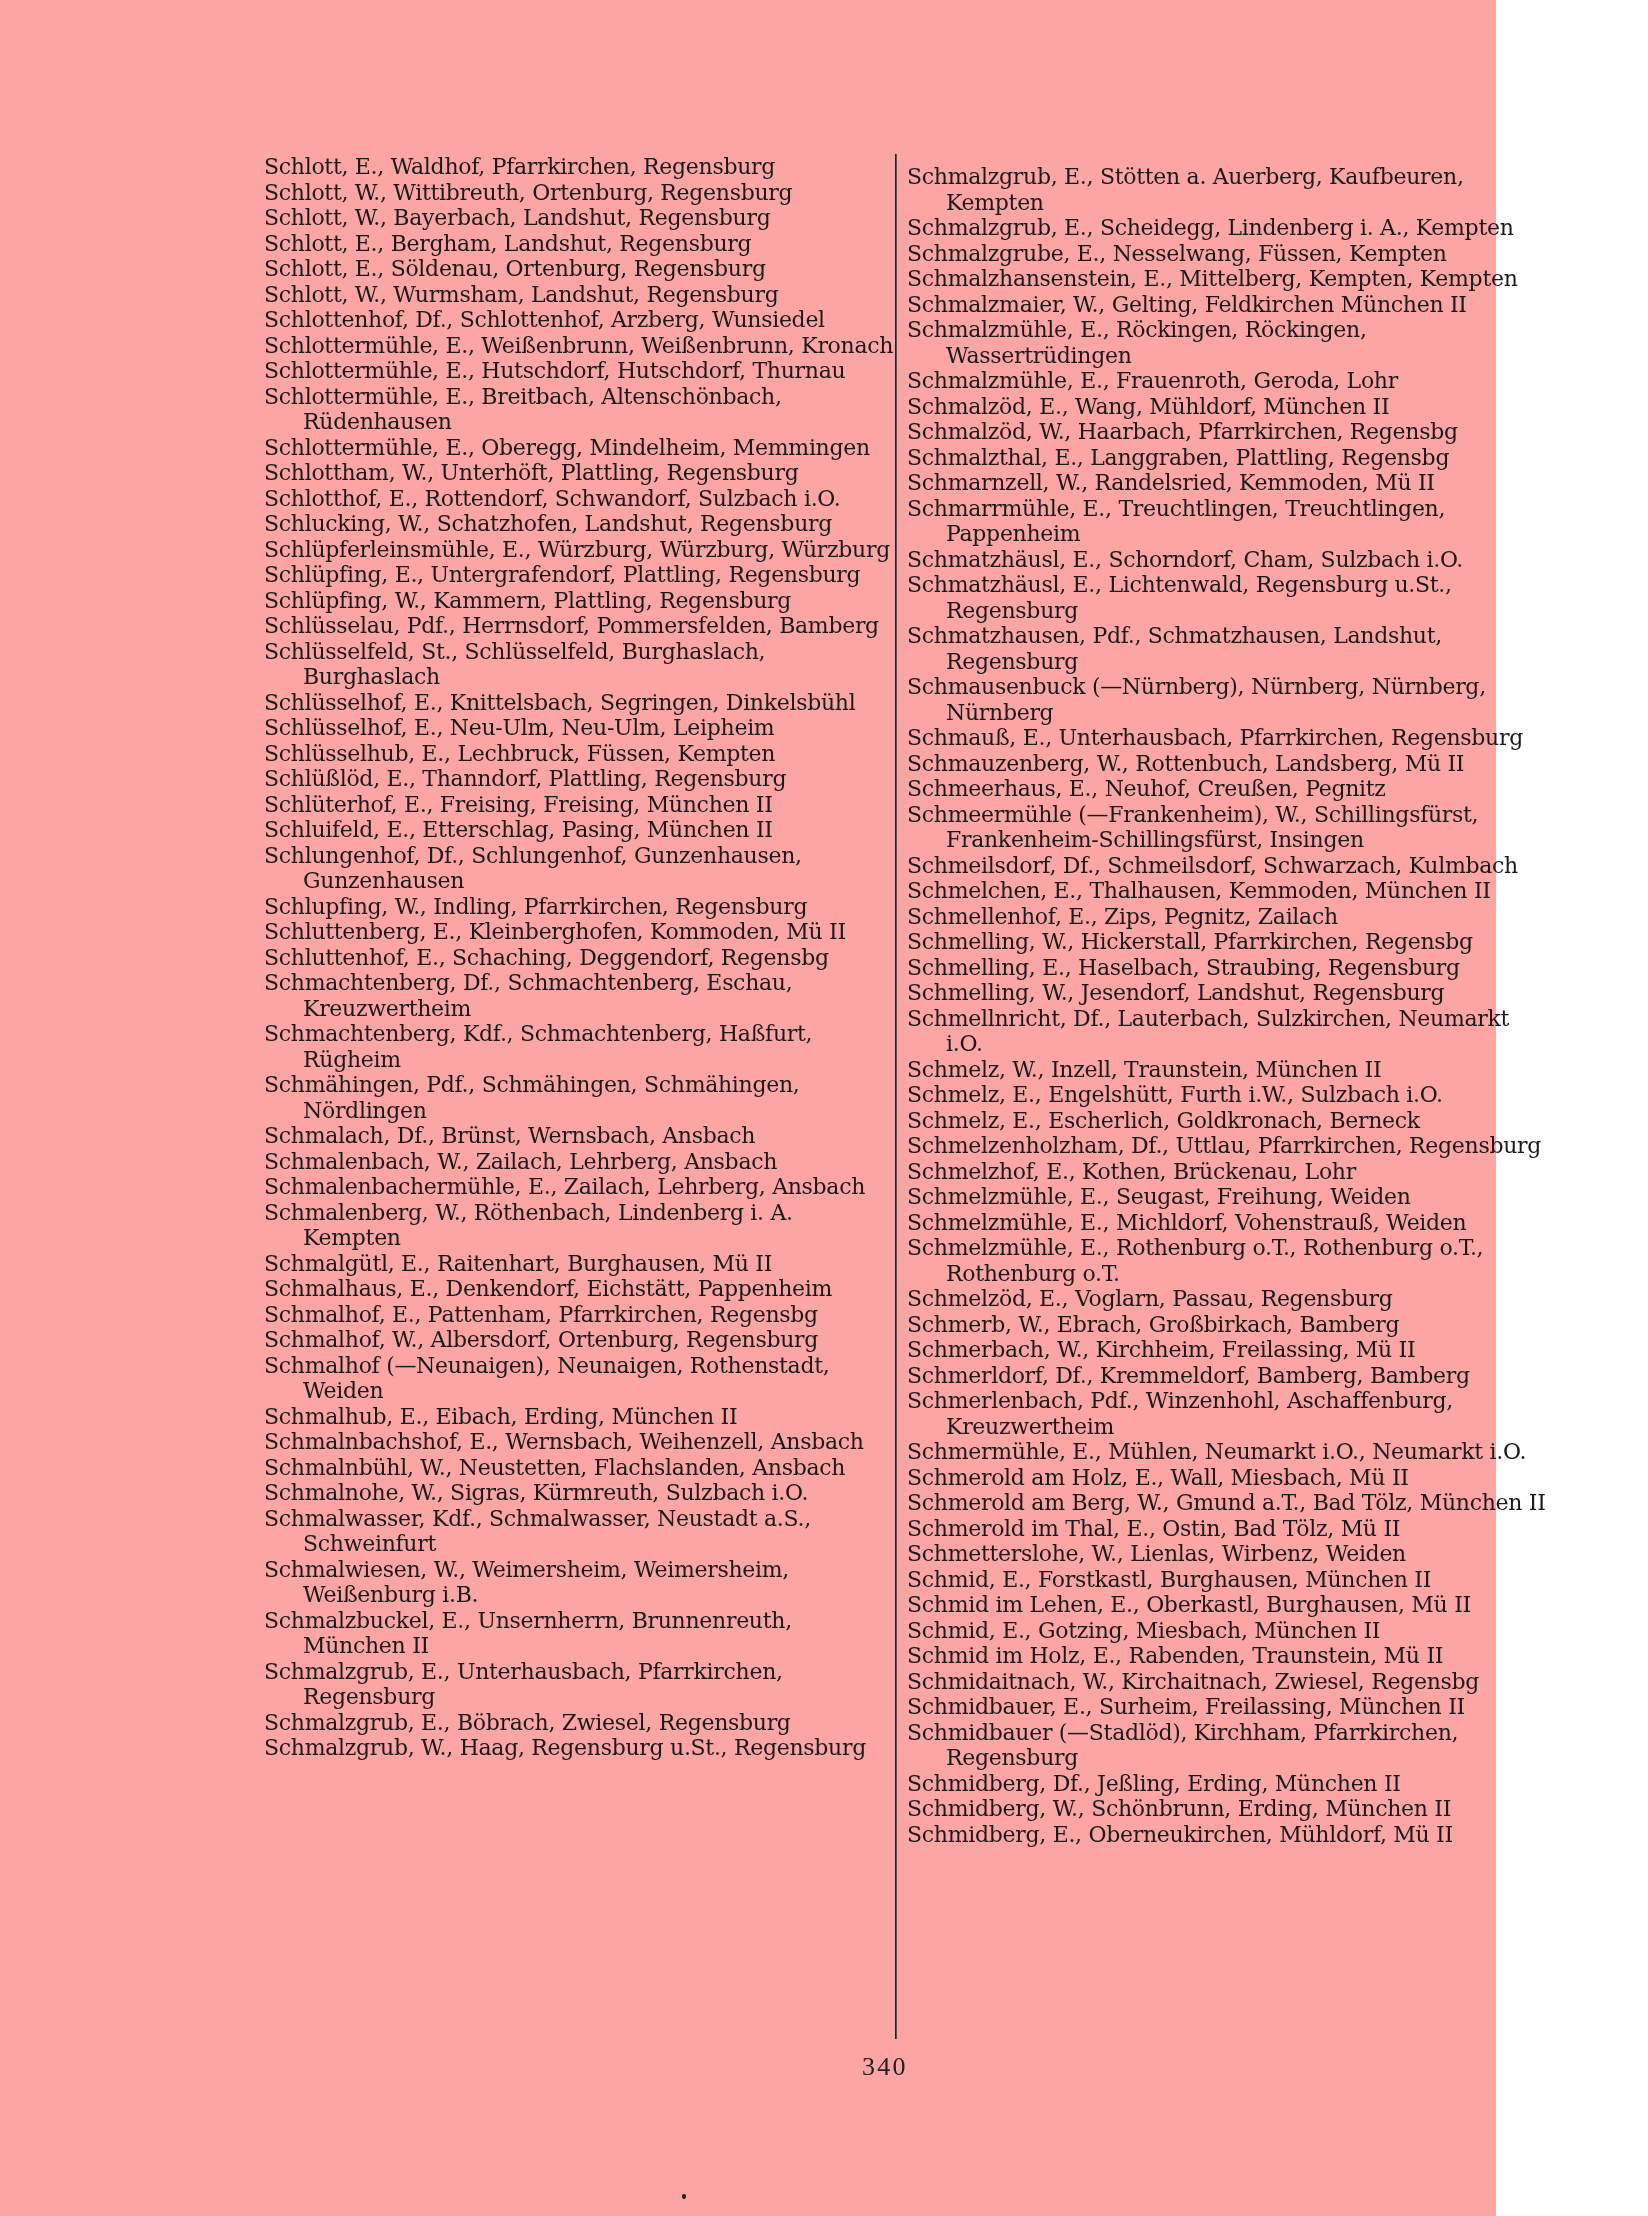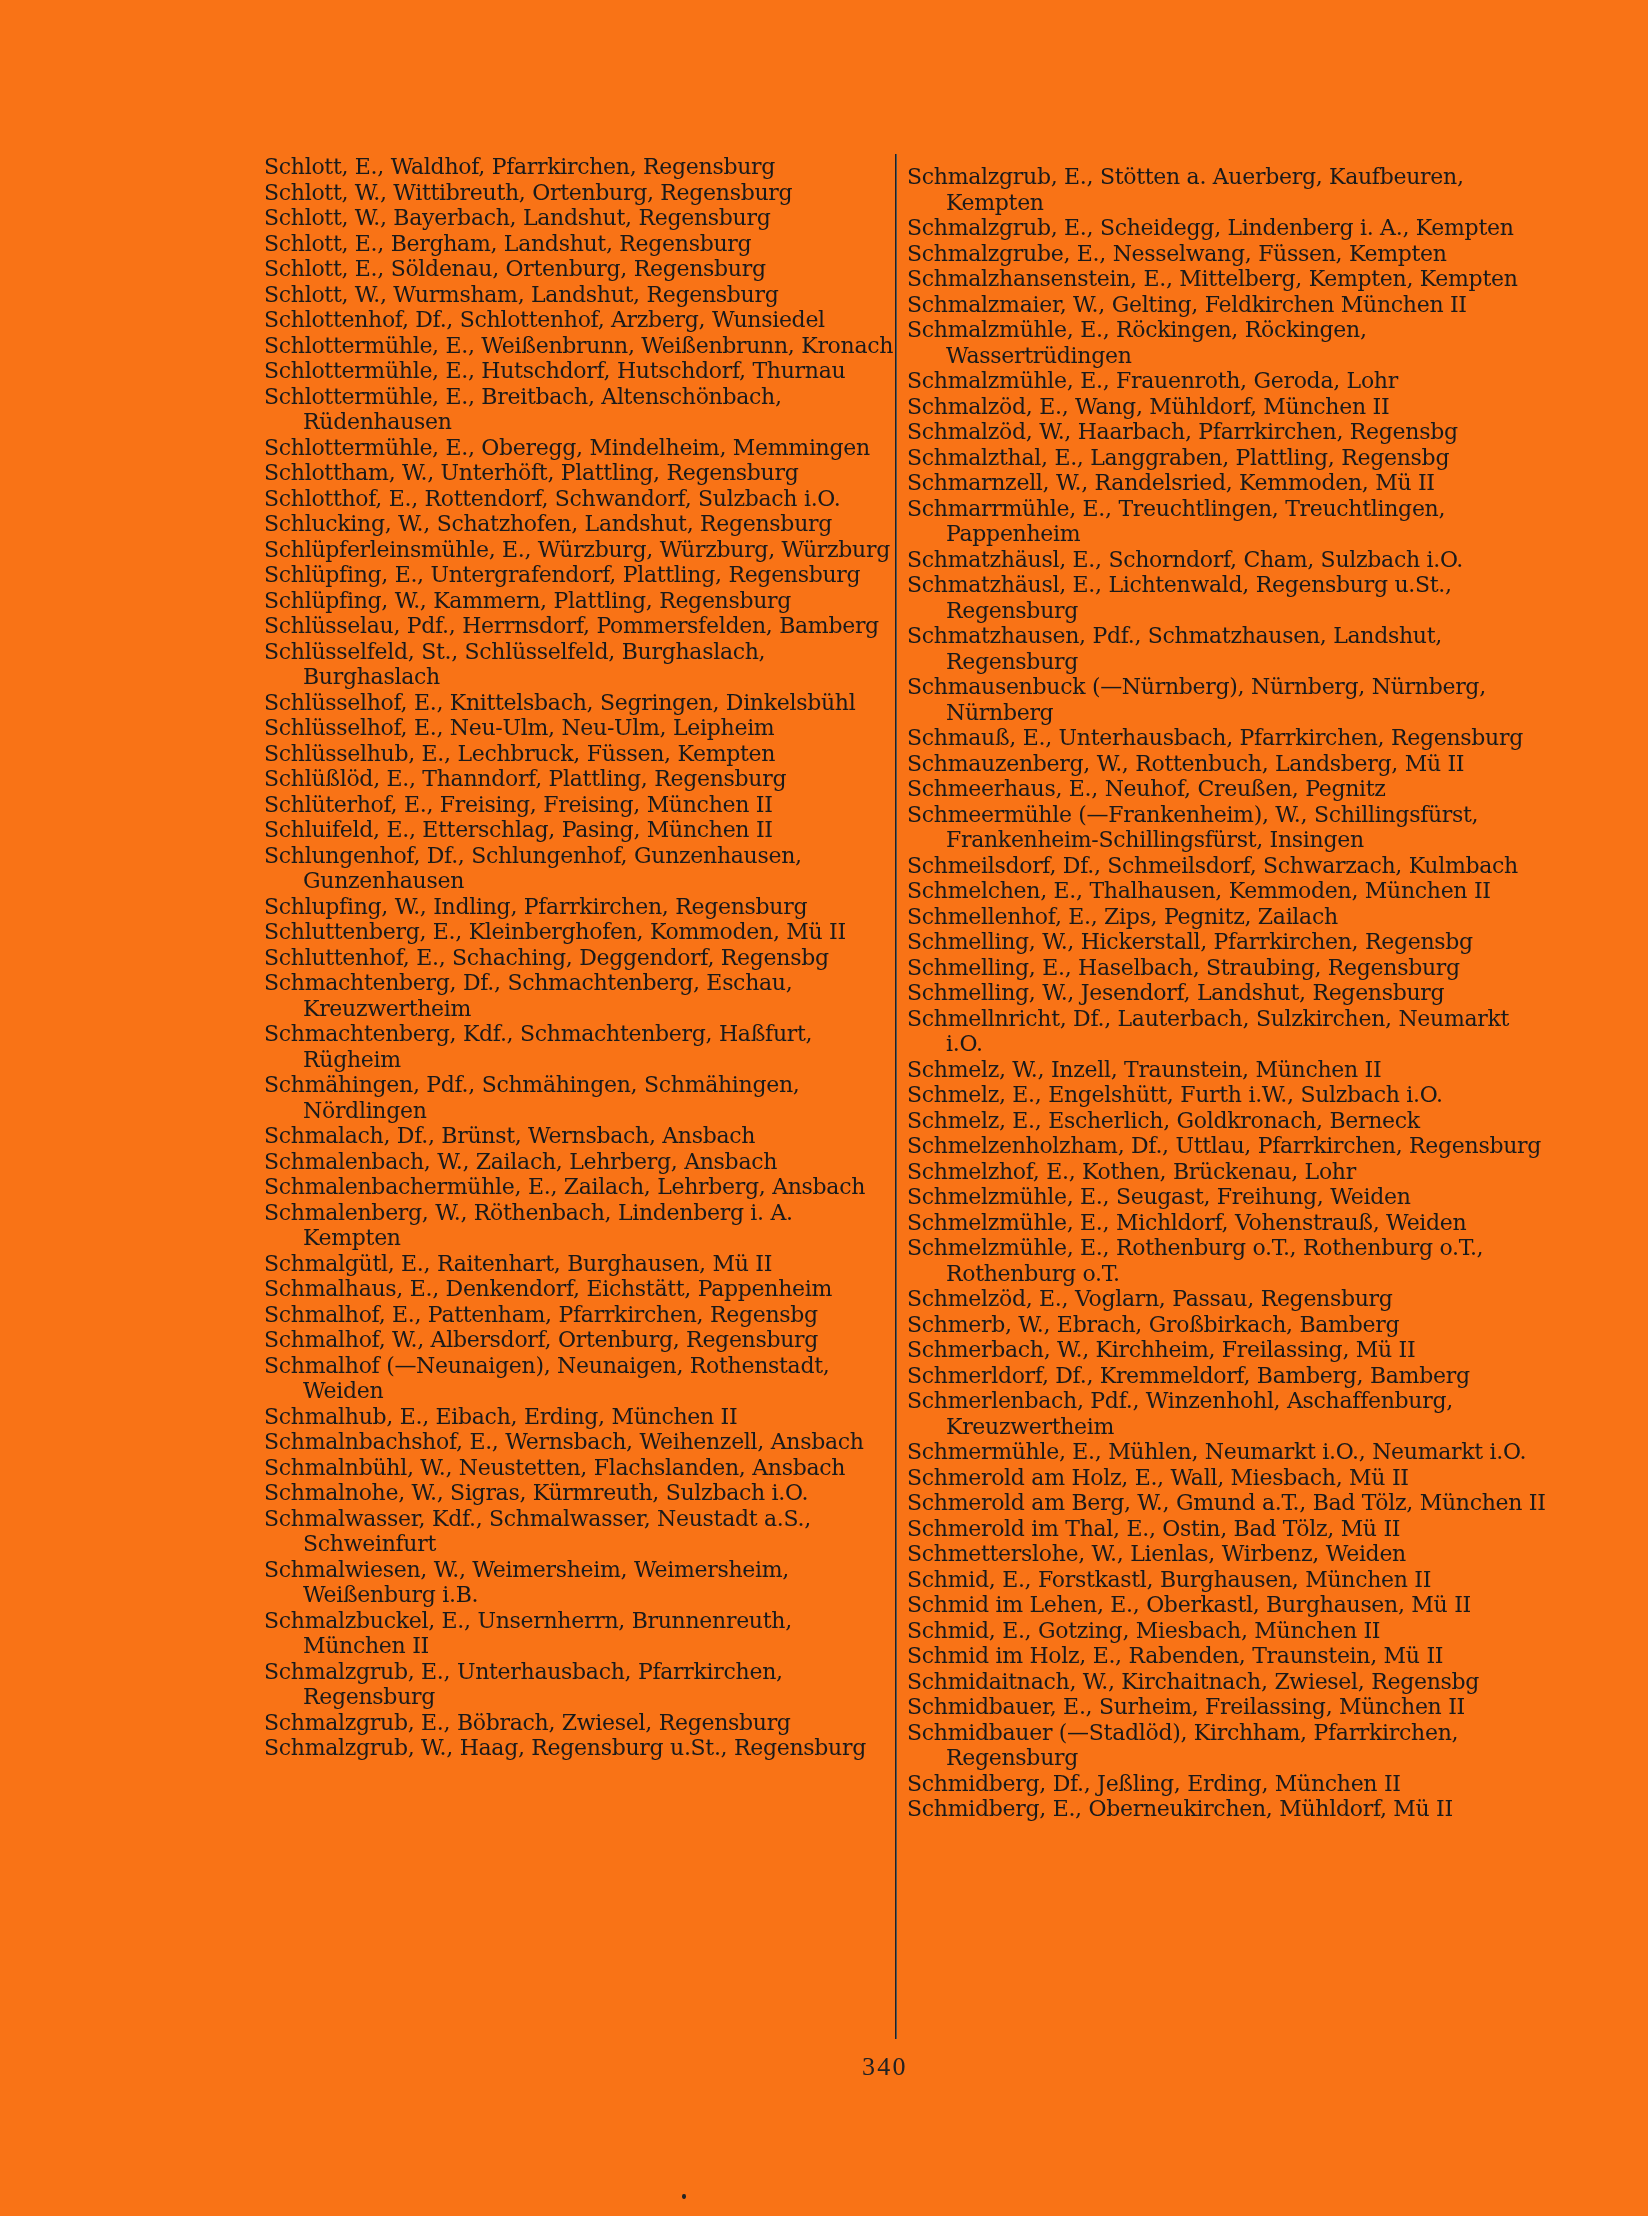--- a/index.html
+++ b/index.html
@@ -1,17 +1,17 @@
 <!DOCTYPE html>
 <html style="font-size:8.7px"><head>
   <meta charset="utf-8">
   <style>
     html, body { margin: 0; padding: 0; background: #ffffff; }
     body { width: 1648px; height: 2216px; position: relative; overflow: hidden; }
-    .page { position: absolute; left: 0; top: 0; width: 1648px; height: 2216px; background: #f97316; }
+    .page { position: absolute; left: 0; top: 0; width: 1496px; height: 2216px; background: #fca5a5; }
     .col {
       position: absolute; top: 154px; width: 632px;
       font-family: "DejaVu Serif", serif;
       font-size: 22px; line-height: 25.5px; color: #1a1a1a;
       letter-spacing: -0.3px;
     }
     .col-left { left: 264px; }
     .col-right { left: 907px; width: 640px; margin-top: 10px; }
     .entry { display: block; padding-left: 39px; text-indent: -39px; white-space: normal; }
     .divider {
@@ -129,18 +129,19 @@
       <span class="entry">Schmerold im Thal, E., Ostin, Bad Tölz, Mü II</span>
       <span class="entry">Schmetterslohe, W., Lienlas, Wirbenz, Weiden</span>
       <span class="entry">Schmid, E., Forstkastl, Burghausen, München II</span>
       <span class="entry">Schmid im Lehen, E., Oberkastl, Burghausen, Mü II</span>
       <span class="entry">Schmid, E., Gotzing, Miesbach, München II</span>
       <span class="entry">Schmid im Holz, E., Rabenden, Traunstein, Mü II</span>
       <span class="entry">Schmidaitnach, W., Kirchaitnach, Zwiesel, Regensbg</span>
       <span class="entry">Schmidbauer, E., Surheim, Freilassing, München II</span>
       <span class="entry">Schmidbauer (—Stadlöd), Kirchham, Pfarrkirchen, Regensburg</span>
       <span class="entry">Schmidberg, Df., Jeßling, Erding, München II</span>
+      <span class="entry">Schmidberg, W., Schönbrunn, Erding, München II</span>
       <span class="entry">Schmidberg, E., Oberneukirchen, Mühldorf, Mü II</span>
     </div>
   <div class="page-number">340</div>
   <div class="speck"></div>
 </div>
 
 
 </body></html>

